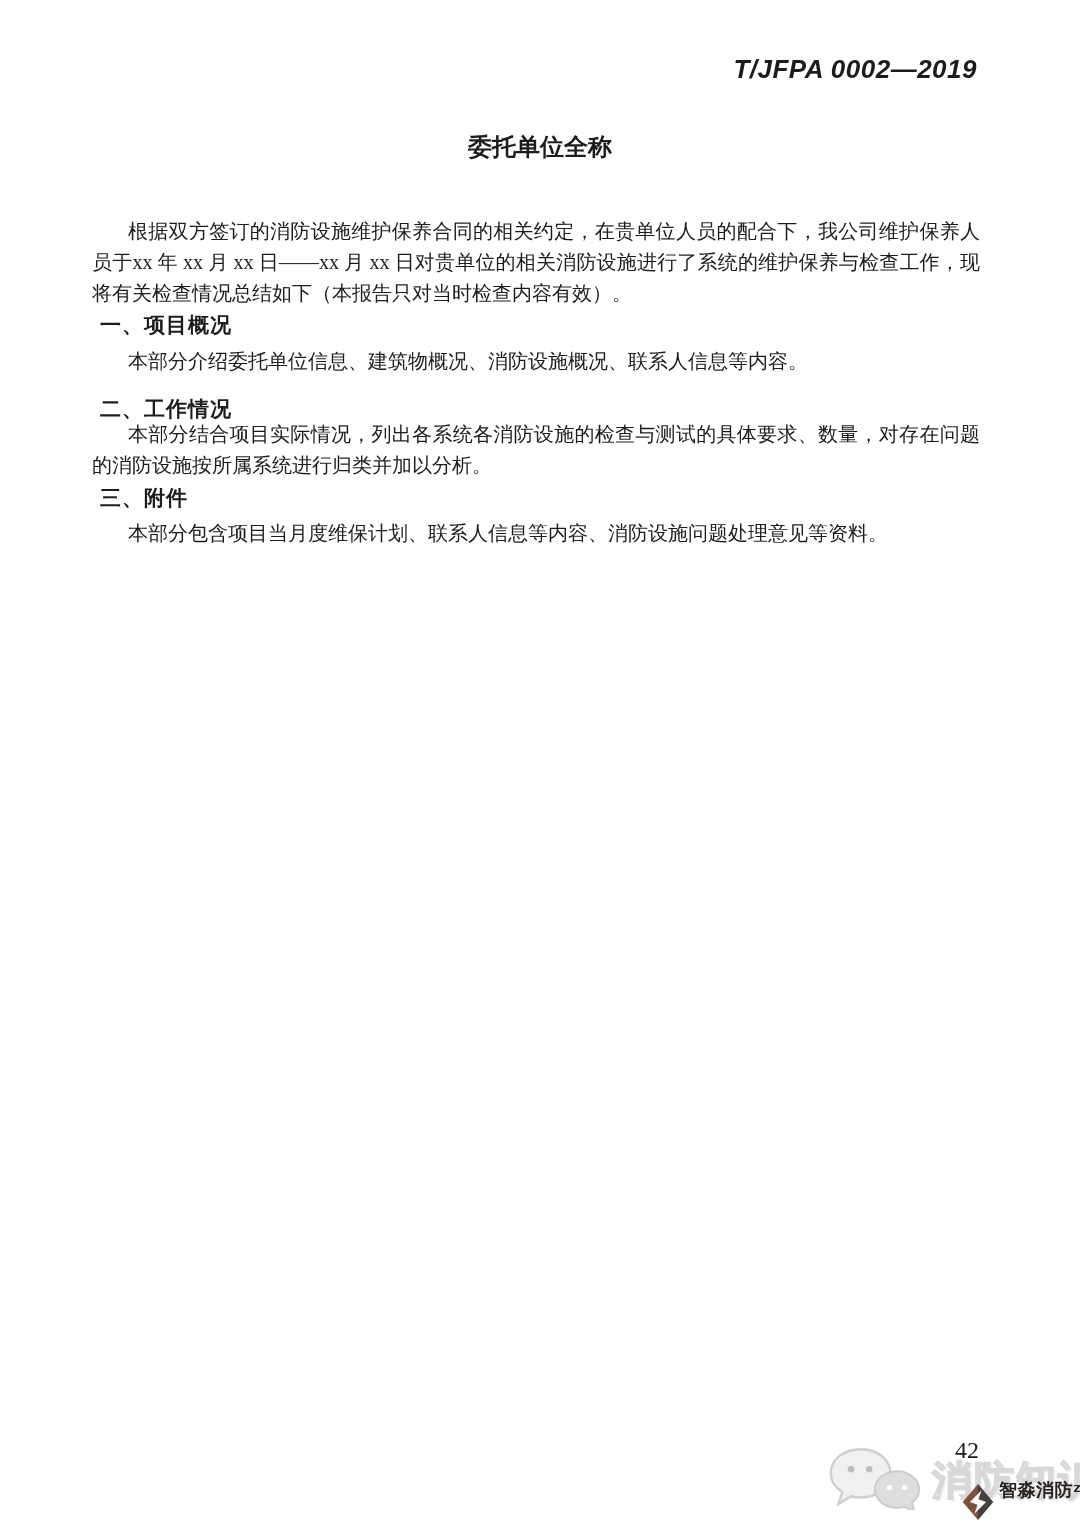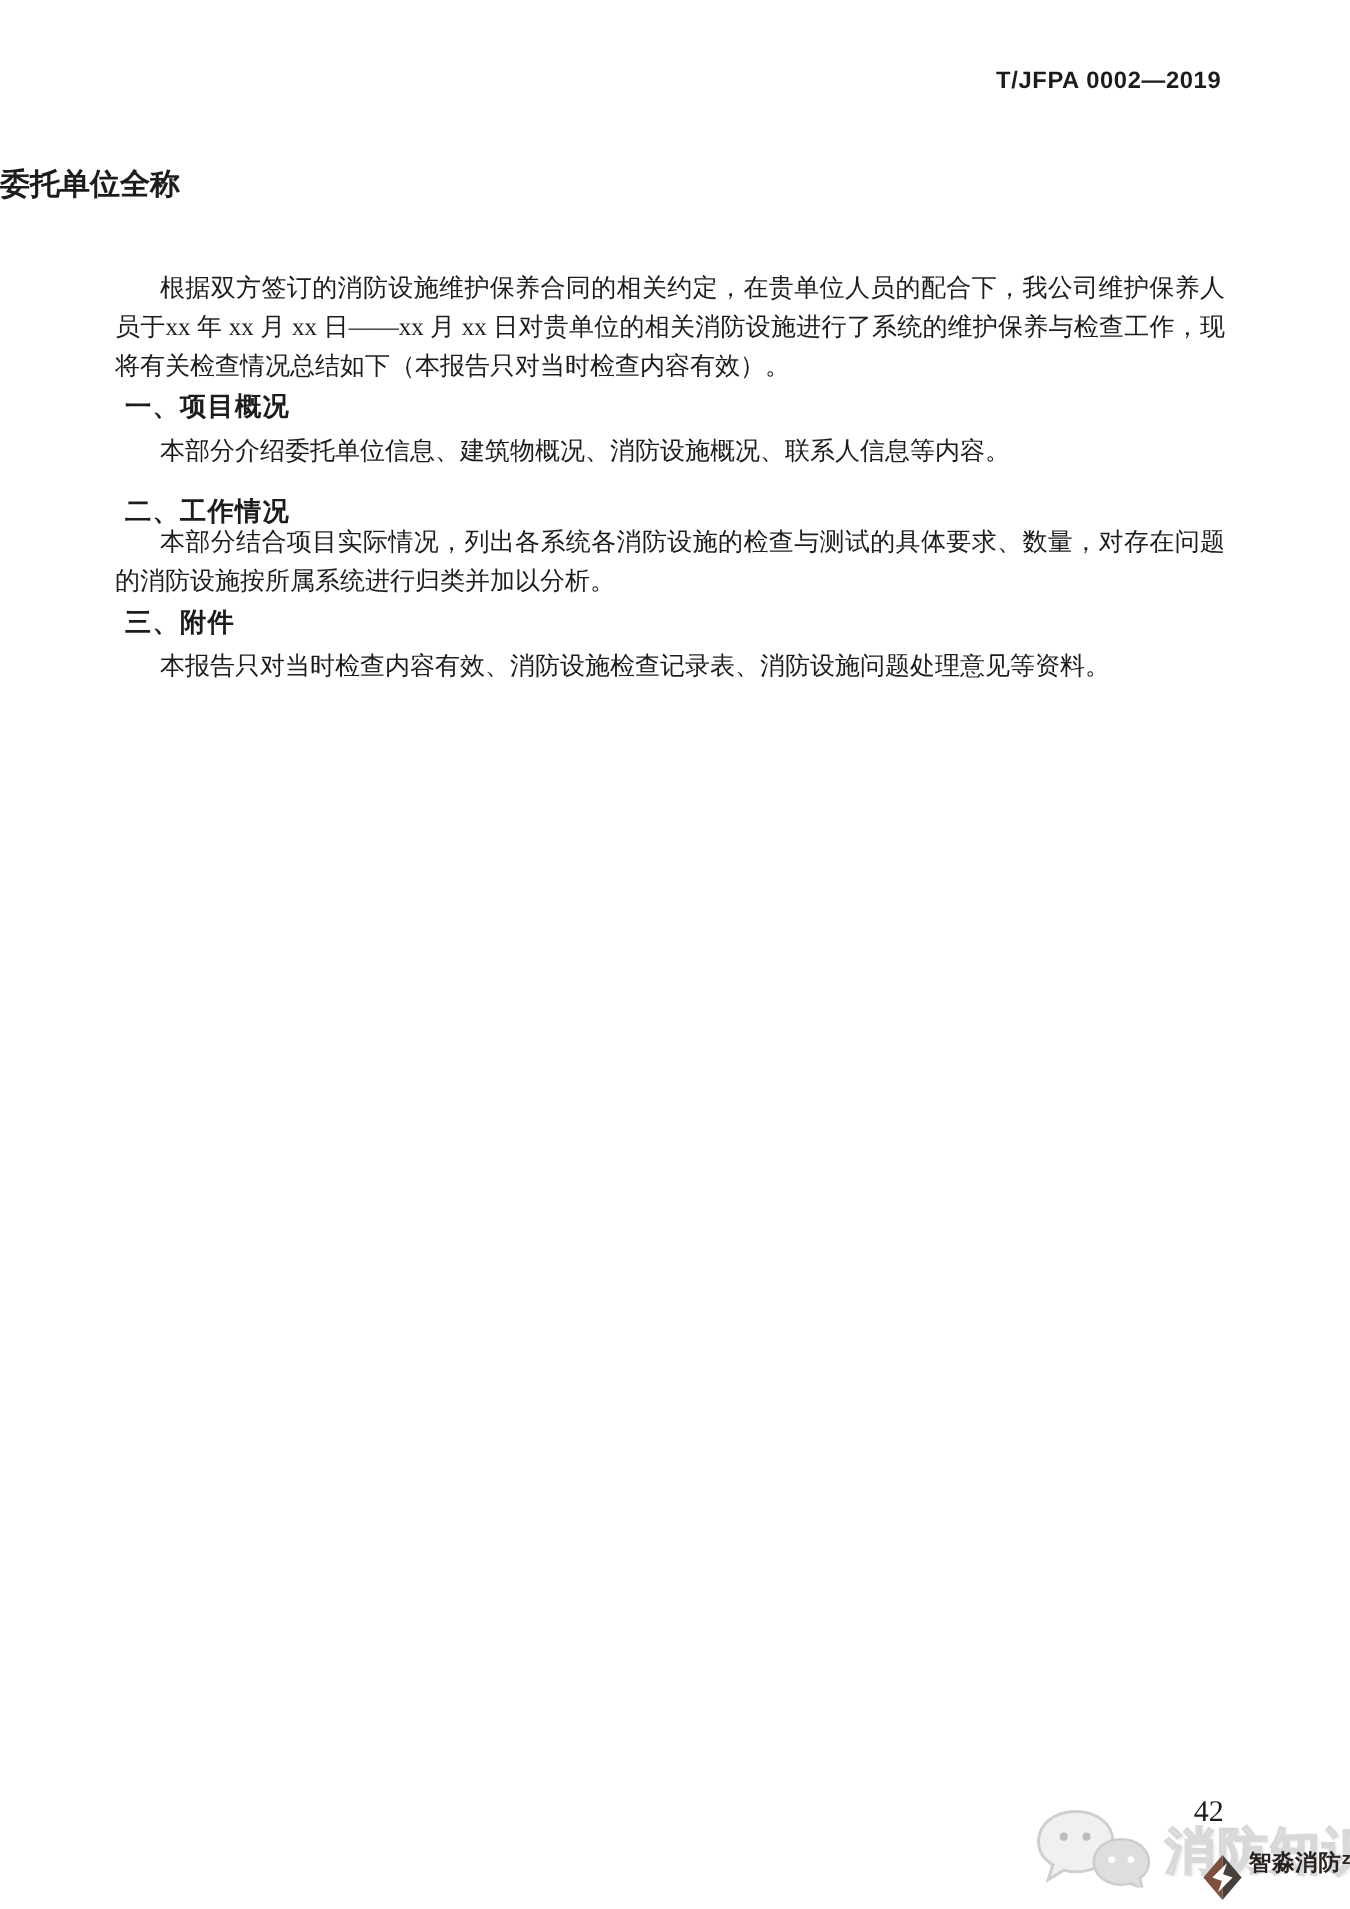--- a/index.html
+++ b/index.html
@@ -18,31 +18,32 @@
     background: #ffffff;
     overflow: hidden;
     font-family: "Liberation Serif", "DejaVu Serif", serif;
     color: var(--text);
   }
   .doc-number {
     position: absolute;
     top: 54px;
     right: 103px;
     font-family: "Liberation Sans", "DejaVu Sans", sans-serif;
-    font-size: 19px;
+    font-size: 26px;
     font-weight: 700;
     letter-spacing: 0.5px;
     color: var(--text);
+    font-style: italic;
   }
   .title, .subtitle {
     position: absolute;
     left: 0;
     width: 100%;
     margin: 0;
-    text-align: left;
+    text-align: center;
     font-family: Liberation Sans, sans-serif;
     font-weight: 700;
     color: var(--text);
   }
   .title    { top: 131px; font-size: 24px; }
   .subtitle { top: 169px; font-size: 24px; }
   .body-text {
     position: absolute;
     left: 92px;
     width: 888px;
@@ -135,21 +136,21 @@
 
   <p class="body-text intro">根据双方签订的消防设施维护保养合同的相关约定，在贵单位人员的配合下，我公司维护保养人员于xx 年 xx 月 xx 日——xx 月 xx 日对贵单位的相关消防设施进行了系统的维护保养与检查工作，现将有关检查情况总结如下（本报告只对当时检查内容有效）。</p>
 
   <h3 class="section-heading h-1">一、项目概况</h3>
   <p class="body-text b-1">本部分介绍委托单位信息、建筑物概况、消防设施概况、联系人信息等内容。</p>
 
   <h3 class="section-heading h-2">二、工作情况</h3>
   <p class="body-text b-2">本部分结合项目实际情况，列出各系统各消防设施的检查与测试的具体要求、数量，对存在问题的消防设施按所属系统进行归类并加以分析。</p>
 
   <h3 class="section-heading h-3">三、附件</h3>
-  <p class="body-text b-3">本报告只对当时检查内容有效、消防设施检查记录表、消防设施问题处理意见等资料。</p>
+  <p class="body-text b-3">本部分包含项目当月度维保计划、联系人信息等内容、消防设施问题处理意见等资料。</p>
 
   <div class="page-number">42</div>
 
   <div class="wm-group">
     <span class="wm-icon">
       <svg width="96" height="64" viewBox="0 0 100 66" xmlns="http://www.w3.org/2000/svg">
 
         <path d="M36 3 C18 3 5 14 5 28 c0 8 4.5 15 12 19.5 L13 60 l13-8 c3.2 0.8 6.6 1.3 10 1.3 18 0 31-11 31-25.3 C67 14 54 3 36 3 Z" fill="#f0f0f0" stroke="#cfcfcf" stroke-width="2.5"></path>
         <circle cx="26" cy="24" r="3.4" fill="#bdbdbd"></circle>
         <circle cx="45" cy="24" r="3.4" fill="#bdbdbd"></circle>

